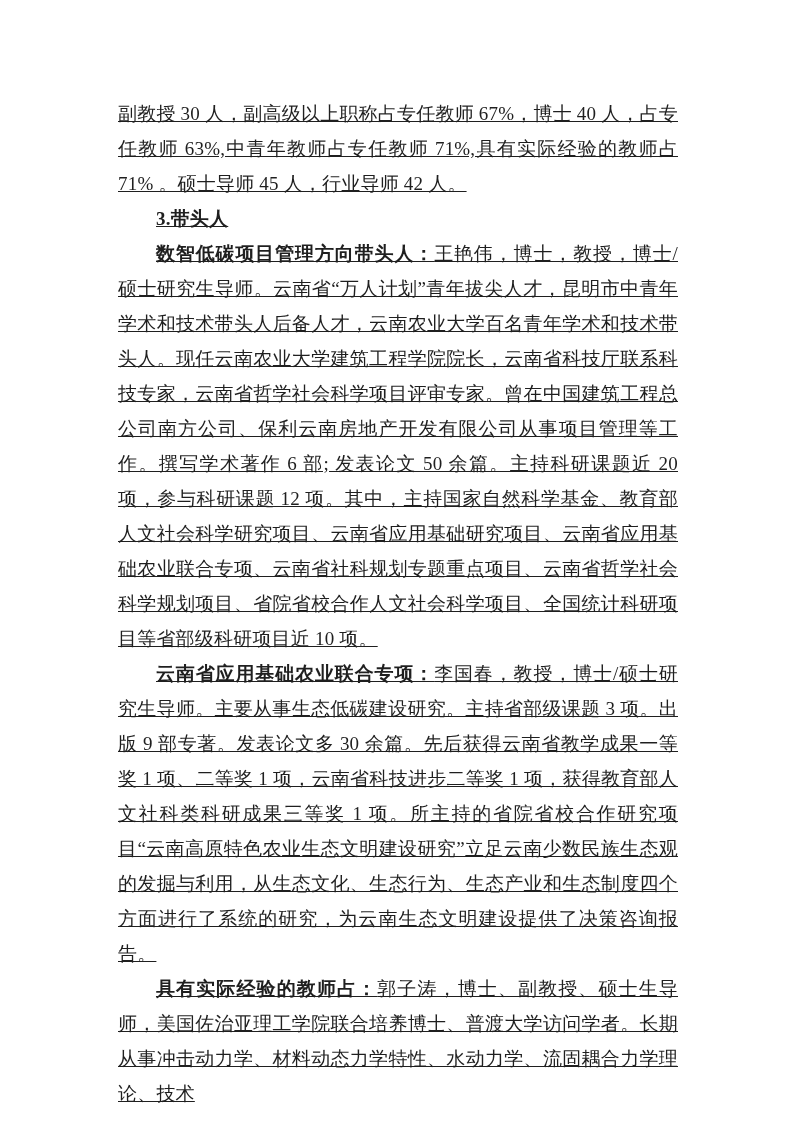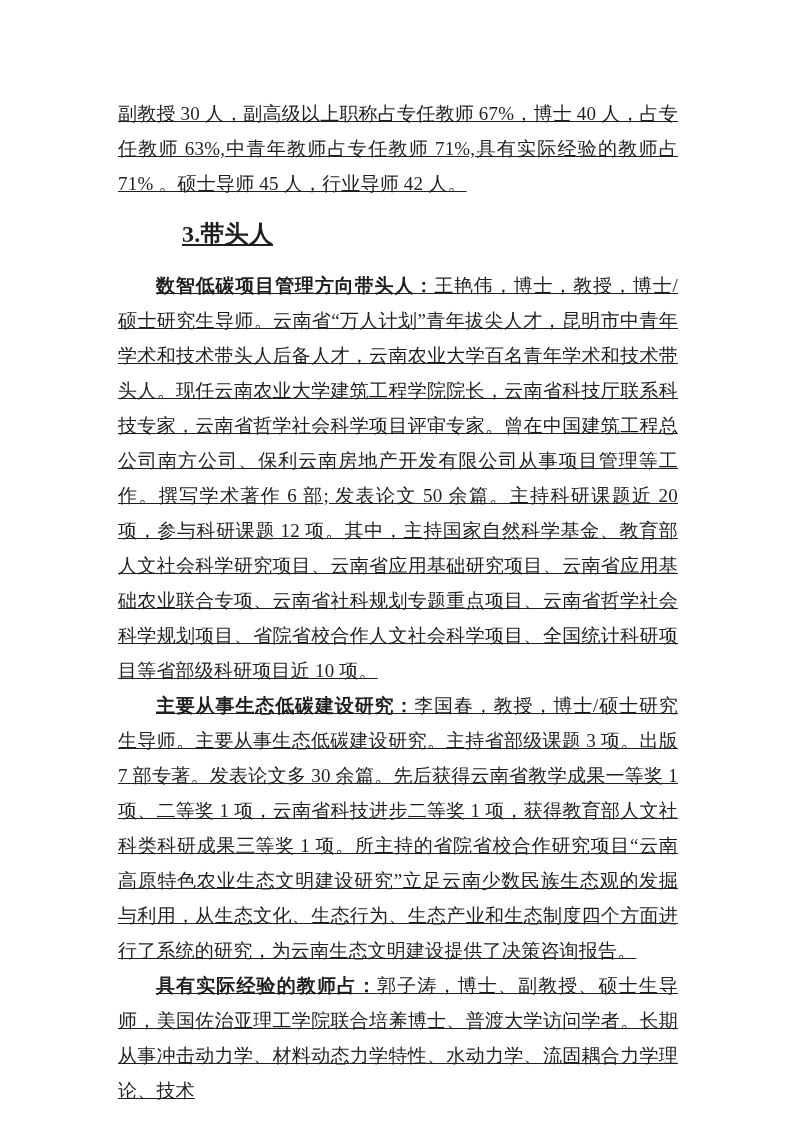--- a/index.html
+++ b/index.html
@@ -28,23 +28,23 @@
     text-decoration: underline;
   }
   .para {
     margin: 0;
     padding: 0;
   }
   .para.indent {
     text-indent: 2em;
   }
   .heading {
-    margin: 16px;
+    margin: 0;
     padding: 0;
-    font-size: 24px;
+    font-size: 19px;
     line-height: 35px;
     font-weight: bold;
     text-indent: 2em;
   }
   .b {
     font-weight: bold;
     margin-top: 12px;
   }
   .page-number {
     position: absolute;
@@ -61,20 +61,20 @@
 
 <div class="page">
   <div class="content">
 
     <p class="para">副教授 30 人，副高级以上职称占专任教师 67%，博士 40 人，占专任教师 63%,中青年教师占专任教师 71%,具有实际经验的教师占 71% 。硕士导师 45 人，行业导师 42 人。</p>
 
     <h3 class="heading">3.带头人</h3>
 
     <p class="para indent"><span class="b">数智低碳项目管理方向带头人：</span><span>王艳伟，博士，教授，博士/硕士研究生导师。云南省“万人计划”青年拔尖人才，昆明市中青年学术和技术带头人后备人才，云南农业大学百名青年学术和技术带头人。现任云南农业大学建筑工程学院院长，云南省科技厅联系科技专家，云南省哲学社会科学项目评审专家。曾在中国建筑工程总公司南方公司、保利云南房地产开发有限公司从事项目管理等工作。撰写学术著作 6 部; 发表论文 50 余篇。主持科研课题近 20 项，参与科研课题 12 项。其中，主持国家自然科学基金、教育部人文社会科学研究项目、云南省应用基础研究项目、云南省应用基础农业联合专项、云南省社科规划专题重点项目、云南省哲学社会科学规划项目、省院省校合作人文社会科学项目、全国统计科研项目等省部级科研项目近 10 项。</span></p>
 
-    <p class="para indent"><span class="b">主要从事生态低碳建设研究：</span><span>李国春，教授，博士/硕士研究生导师。主要从事生态低碳建设研究。主持省部级课题 3 项。出版 7 部专著。发表论文多 30 余篇。先后获得云南省教学成果一等奖 1 项、二等奖 1 项，云南省科技进步二等奖 1 项，获得教育部人文社科类科研成果三等奖 1 项。所主持的省院省校合作研究项目“云南高原特色农业生态文明建设研究”立足云南少数民族生态观的发掘与利用，从生态文化、生态行为、生态产业和生态制度四个方面进行了系统的研究，为云南生态文明建设提供了决策咨询报告。</span></p>
+    <p class="para indent"><span class="b">云南省应用基础农业联合专项：</span><span>李国春，教授，博士/硕士研究生导师。主要从事生态低碳建设研究。主持省部级课题 3 项。出版 9 部专著。发表论文多 30 余篇。先后获得云南省教学成果一等奖 1 项、二等奖 1 项，云南省科技进步二等奖 1 项，获得教育部人文社科类科研成果三等奖 1 项。所主持的省院省校合作研究项目“云南高原特色农业生态文明建设研究”立足云南少数民族生态观的发掘与利用，从生态文化、生态行为、生态产业和生态制度四个方面进行了系统的研究，为云南生态文明建设提供了决策咨询报告。</span></p>
 
     <p class="para indent"><span class="b">具有实际经验的教师占：</span><span>郭子涛，博士、副教授、硕士生导师，美国佐治亚理工学院联合培养博士、普渡大学访问学者。长期从事冲击动力学、材料动态力学特性、水动力学、流固耦合力学理论、技术</span></p>
 
   </div>
 
   <div class="page-number">4</div>
 </div>
 
 </body></html>

